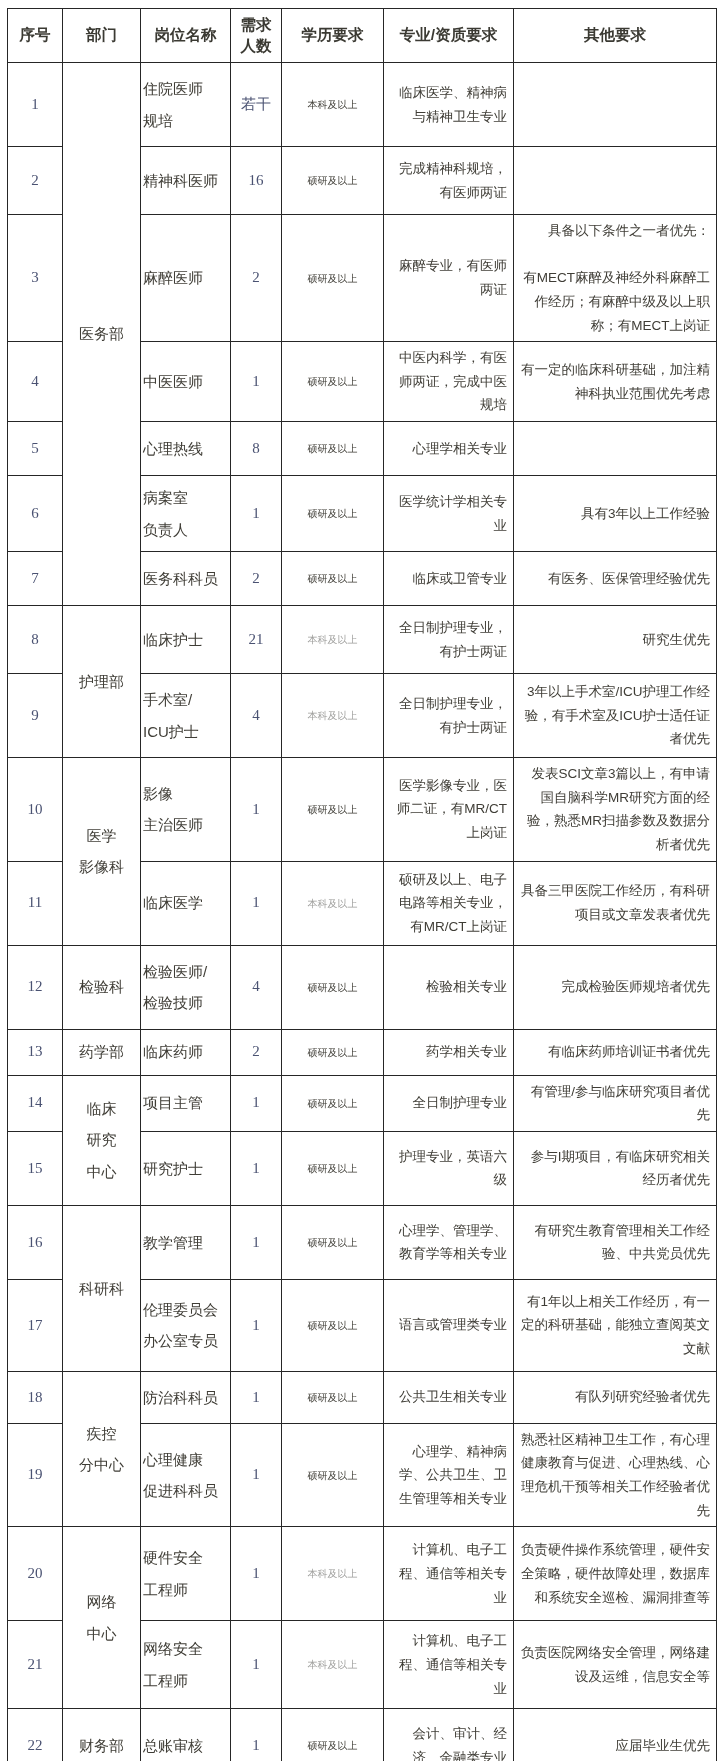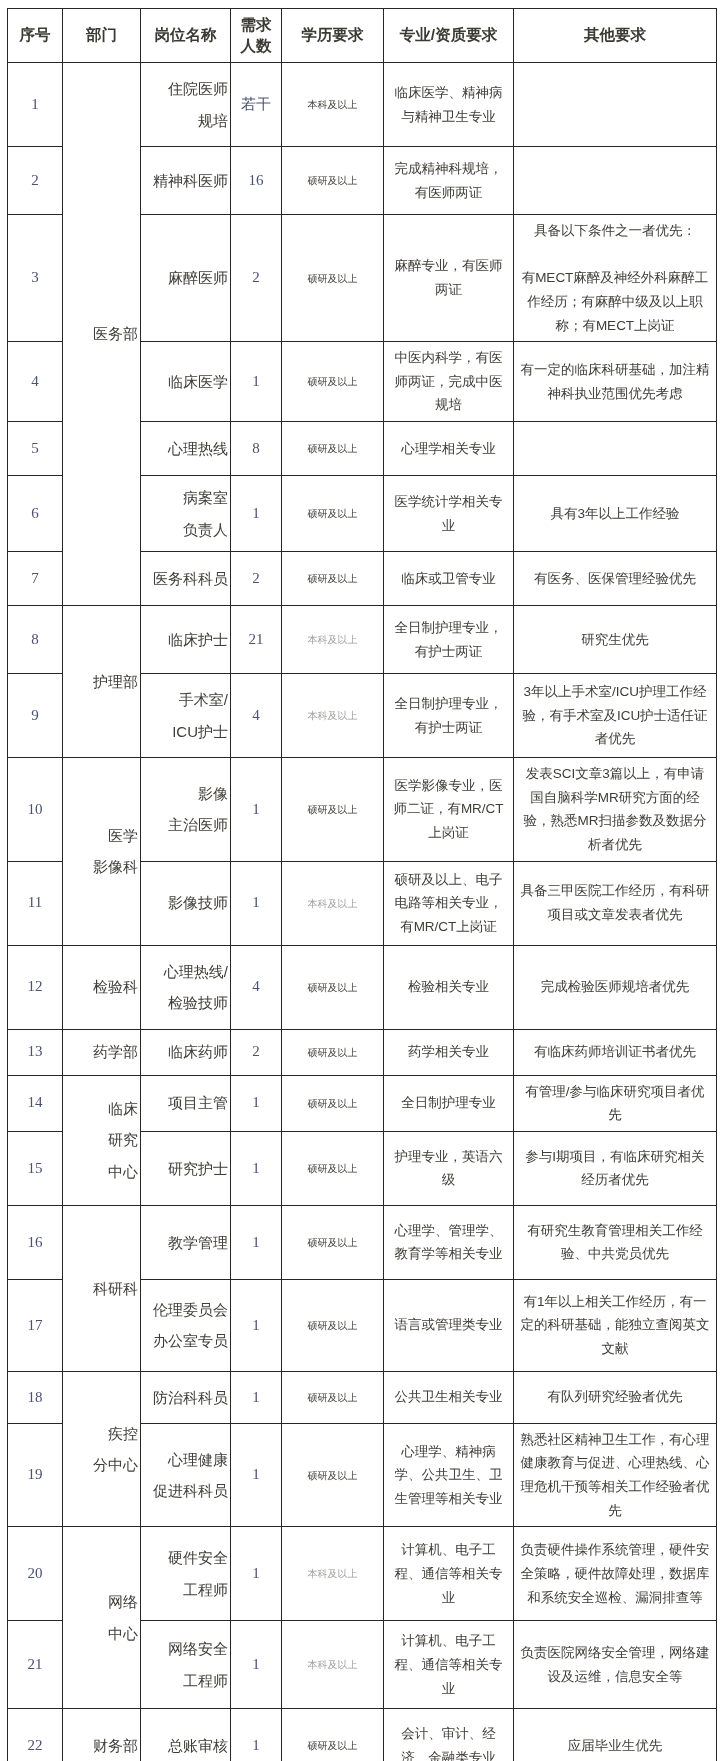--- a/index.html
+++ b/index.html
@@ -34,41 +34,41 @@
   }
   td{font-size:14px;line-height:1.7;}
   td.c-seq, td.c-count{
     text-align:center;
     font-family:"Liberation Serif",serif;
     font-size:15px;
     color:var(--num);
     padding:2px;
   }
   td.c-dept{
-    text-align:right;
+    text-align:center;
     white-space:pre-line;
     font-size:15px;
     line-height:2.1;
     padding:2px;
   }
   td.c-pos{
-    text-align:right;
+    text-align:left;
     white-space:pre-line;
     font-size:15px;
     line-height:2.1;
     padding:2px;
   }
   td.c-edu{
     text-align:center;
     font-size:10px;
     padding:2px;
   }
   td.c-edu.muted{color:var(--muted);}
   td.c-major, td.c-other{
-    text-align:center;
+    text-align:right;
     white-space:pre-line;
     font-size:13.5px;
     line-height:1.75;
     padding:4px 6px;
   }
 </style>
 </head>
 <body>
 
 <div class="page">
@@ -117,21 +117,21 @@
           <td class="c-pos">麻醉医师</td>
           <td class="c-count">2</td>
           <td class="c-edu">硕研及以上</td>
           <td class="c-major">麻醉专业，有医师两证</td>
           <td class="c-other">具备以下条件之一者优先：
 
 有MECT麻醉及神经外科麻醉工作经历；有麻醉中级及以上职称；有MECT上岗证</td>
         </tr>
         <tr style="height: 68px;">
           <td class="c-seq">4</td>
-          <td class="c-pos">临床医学</td>
+          <td class="c-pos">中医医师</td>
           <td class="c-count">1</td>
           <td class="c-edu">硕研及以上</td>
           <td class="c-major">中医内科学，有医师两证，完成中医规培</td>
           <td class="c-other">有一定的临床科研基础，加注精神科执业范围优先考虑</td>
         </tr>
         <tr style="height: 54px;">
           <td class="c-seq">5</td>
           <td class="c-pos">心理热线</td>
           <td class="c-count">8</td>
           <td class="c-edu">硕研及以上</td>
@@ -179,30 +179,30 @@
 影像科</td>
           <td class="c-pos">影像
 主治医师</td>
           <td class="c-count">1</td>
           <td class="c-edu">硕研及以上</td>
           <td class="c-major">医学影像专业，医师二证，有MR/CT上岗证</td>
           <td class="c-other">发表SCI文章3篇以上，有申请国自脑科学MR研究方面的经验，熟悉MR扫描参数及数据分析者优先</td>
         </tr>
         <tr style="height: 84px;">
           <td class="c-seq">11</td>
-          <td class="c-pos">影像技师</td>
+          <td class="c-pos">临床医学</td>
           <td class="c-count">1</td>
           <td class="c-edu muted">本科及以上</td>
           <td class="c-major">硕研及以上、电子电路等相关专业，有MR/CT上岗证</td>
           <td class="c-other">具备三甲医院工作经历，有科研项目或文章发表者优先</td>
         </tr>
         <tr style="height: 84px;">
           <td class="c-seq">12</td>
           <td class="c-dept">检验科</td>
-          <td class="c-pos">心理热线/
+          <td class="c-pos">检验医师/
 检验技师</td>
           <td class="c-count">4</td>
           <td class="c-edu">硕研及以上</td>
           <td class="c-major">检验相关专业</td>
           <td class="c-other">完成检验医师规培者优先</td>
         </tr>
         <tr style="height: 46px;">
           <td class="c-seq">13</td>
           <td class="c-dept">药学部</td>
           <td class="c-pos">临床药师</td>

